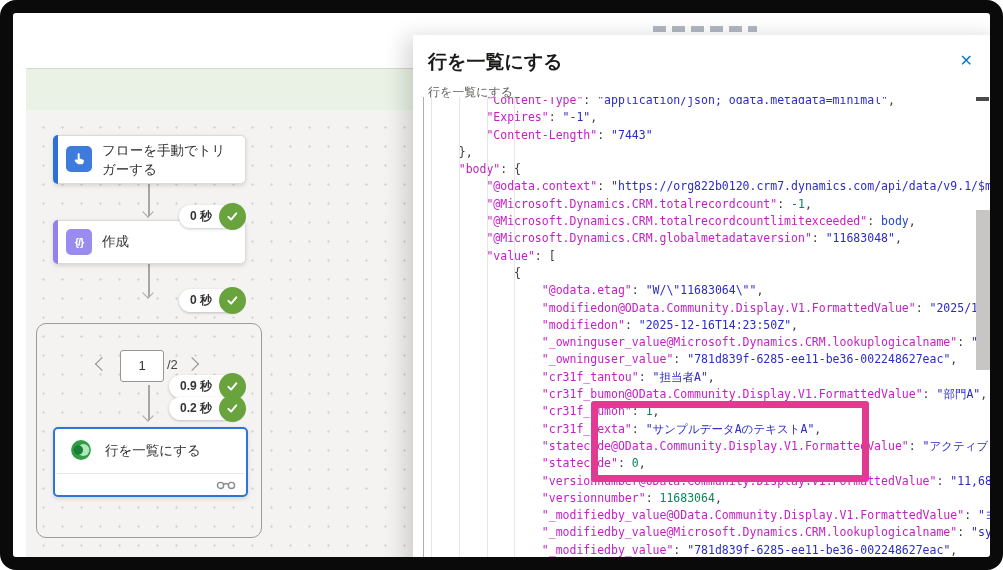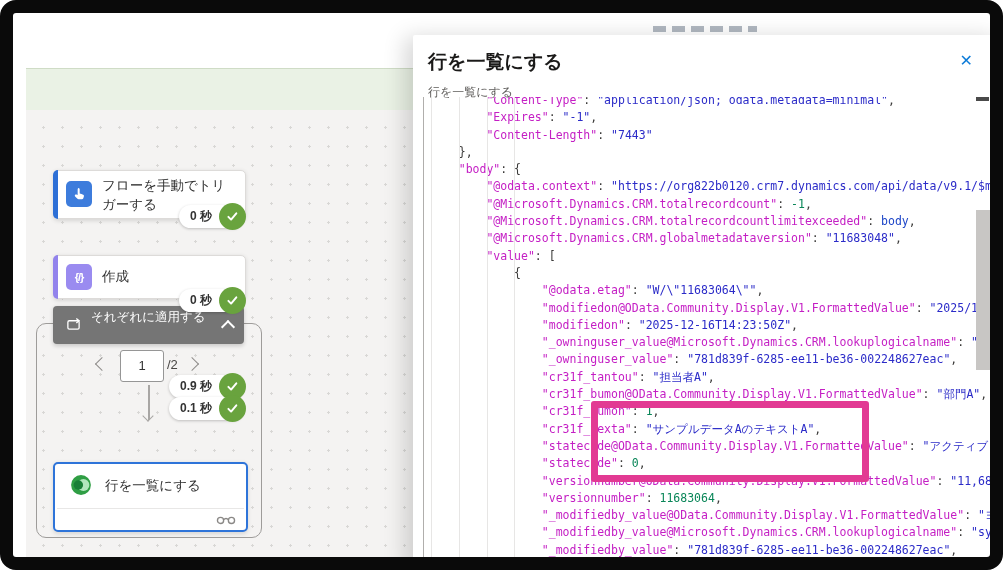--- a/index.html
+++ b/index.html
@@ -12,21 +12,21 @@
   
   .topstrip{position:absolute;left:13px;top:13px;width:977px;height:42px;background:#ffffff;z-index:2;}
   .clipped-frag{position:absolute;left:640px;top:13px;width:104px;height:6px;opacity:.75;z-index:3;
     background:repeating-linear-gradient(90deg,#97a0ac 0 13px,transparent 13px 19px);}
   .banner{position:absolute;left:13px;top:55px;width:977px;height:42px;background:#eaf2e5;
     border-top:1px solid #cfdcc6;border-bottom:1px solid #c4d6bb;z-index:2;}
   .canvas{position:absolute;left:13px;top:97px;width:977px;height:460px;background:#f4f3f2;z-index:2;
     background-image:radial-gradient(circle,#d8d7d5 1.1px,transparent 1.4px);background-size:19px 19px;background-position:8px 8px;}
 
   .card{position:absolute;background:#fff;border:1px solid #dddbd9;border-radius:5px;
-    box-shadow:0 1.5px 4px rgba(0,0,0,.12);z-index:4;margin-top:35px;}
+    box-shadow:0 1.5px 4px rgba(0,0,0,.12);z-index:4;}
   .accent{position:absolute;left:-1px;top:-1px;bottom:-1px;width:5px;border-radius:5px 0 0 5px;}
   .node-icon{position:absolute;width:26px;height:26px;border-radius:5px;display:flex;align-items:center;justify-content:center;}
   .node-title{position:absolute;font-size:13.5px;color:#333;line-height:19px;}
 
   .badge{position:absolute;height:23px;background:#fff;border-radius:13px;z-index:6;
     box-shadow:0 1px 3px rgba(0,0,0,.22);display:flex;align-items:center;
     padding:0 32px 0 11px;font-size:12px;font-weight:600;color:#333;}
   .check{position:absolute;right:-2px;top:-2.5px;width:27px;height:27px;border-radius:50%;
     background:#69a33e;display:flex;align-items:center;justify-content:center;}
 
@@ -123,38 +123,30 @@
       <div class="loop-container" style="left:10px;top:213px;"></div>
 
       <div class="badge" style="left:auto;right:759px;top:265px;">
         <span>0.9 秒</span>
         <span class="check">
           <svg width="15" height="15" viewBox="0 0 20 20">
               <path d="M4.5 10.5l3.6 3.6 7-8.4" fill="none" stroke="#fff" stroke-width="2.6" stroke-linecap="round" stroke-linejoin="round"></path>
             </svg>
         </span>
       </div>
-      <div class="loop-header" style="left:27px;top:196px;">
-        <svg width="15" height="15" viewBox="0 0 16 16" style="position:absolute;left:13px;top:11px;">
-          <rect x="2" y="4" width="12" height="9" rx="1.5" fill="none" stroke="#fff" stroke-width="1.4"></rect>
-          <path d="M11 1.5l3 2.5-3 2.5" fill="none" stroke="#fff" stroke-width="1.4"></path>
-        </svg>
-        <div class="loop-title">それぞれに適用する</div>
-        <div class="chev-up"></div>
-      </div>
 
       <div class="pg-chev" style="left:71px;transform:rotate(-45deg);top:249px;"></div>
       <div class="pg-box" style="left:94px;top:240px;">1</div>
       <div class="pg-total" style="left:141px;top:247px;">/2</div>
       <div class="pg-chev" style="left:161px;transform:rotate(135deg);top:249px;"></div>
 
       <div class="arrow" style="left:122px;top:275px;height:35px;"></div>
 
       <div class="badge" style="left:auto;right:759px;top:287px;top:287px;">
-        <span>0.1 秒</span>
+        <span>0.2 秒</span>
         <span class="check">
           <svg width="15" height="15" viewBox="0 0 20 20">
               <path d="M4.5 10.5l3.6 3.6 7-8.4" fill="none" stroke="#fff" stroke-width="2.6" stroke-linecap="round" stroke-linejoin="round"></path>
             </svg>
         </span>
       </div>
       <div class="card" style="left:27px;top:317px;width:191px;height:66px;border:2px solid #2e74d9;">
         <div style="position:absolute;left:15px;top:10px;width:22px;height:22px;">
           <svg width="22" height="22" viewBox="0 0 20 20">
             <circle cx="10" cy="10" r="9" fill="#2f9e44"></circle>

